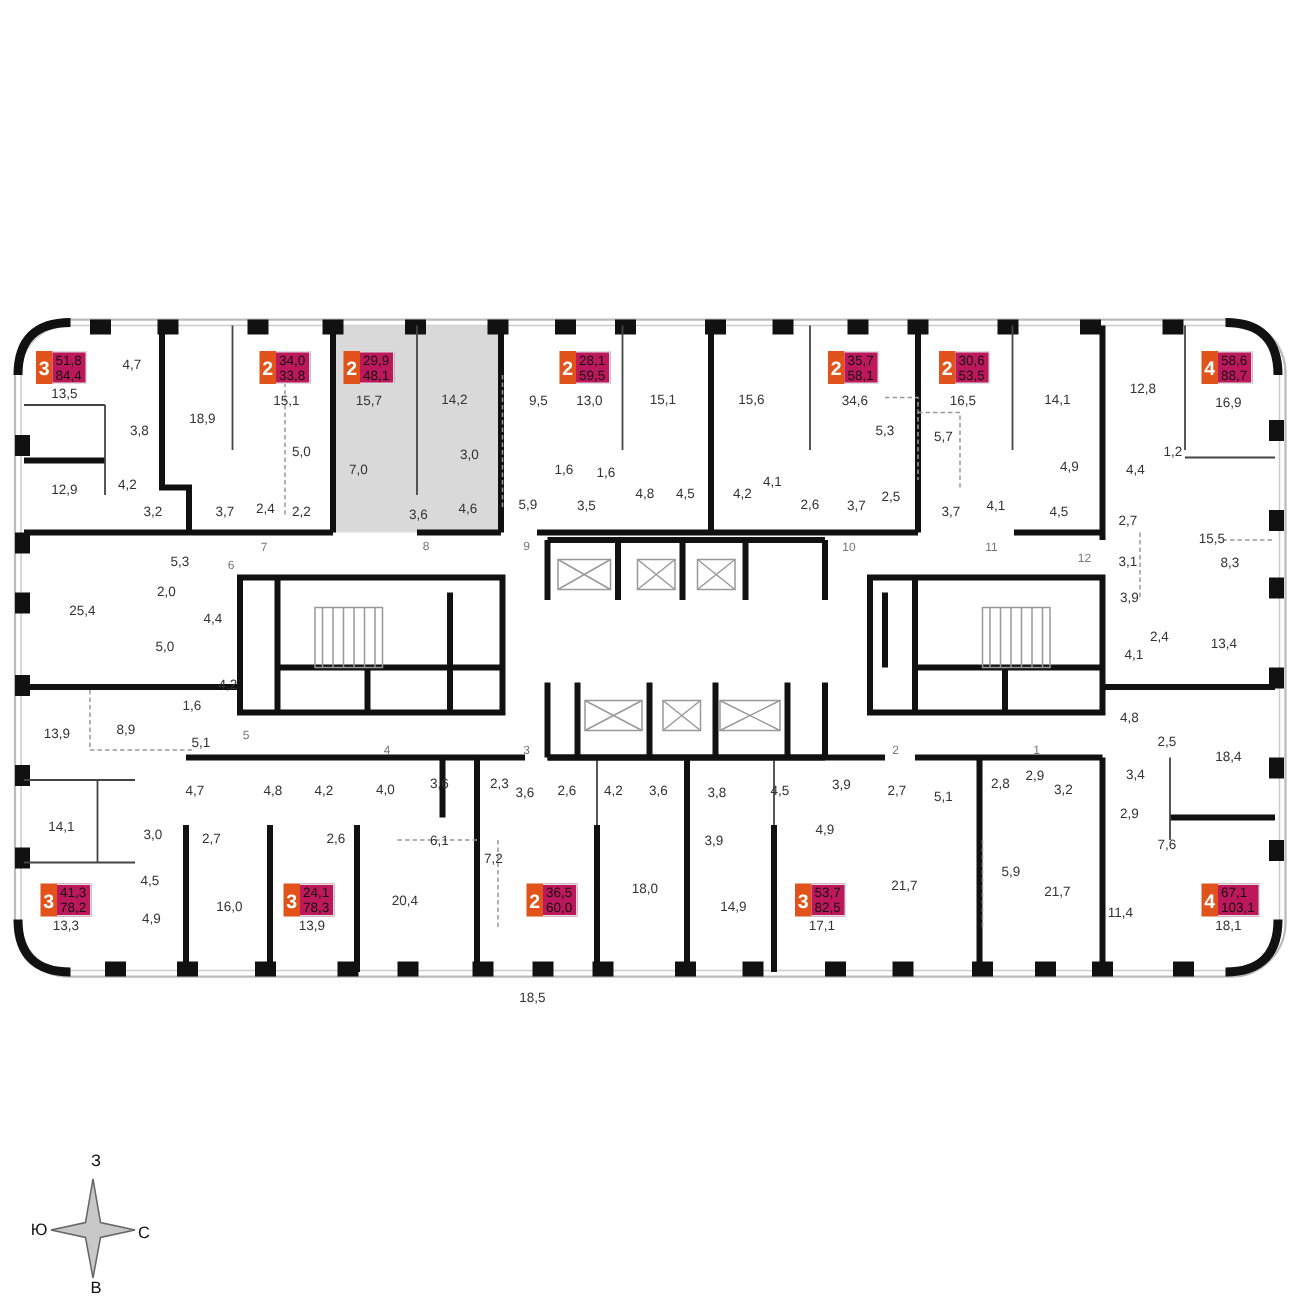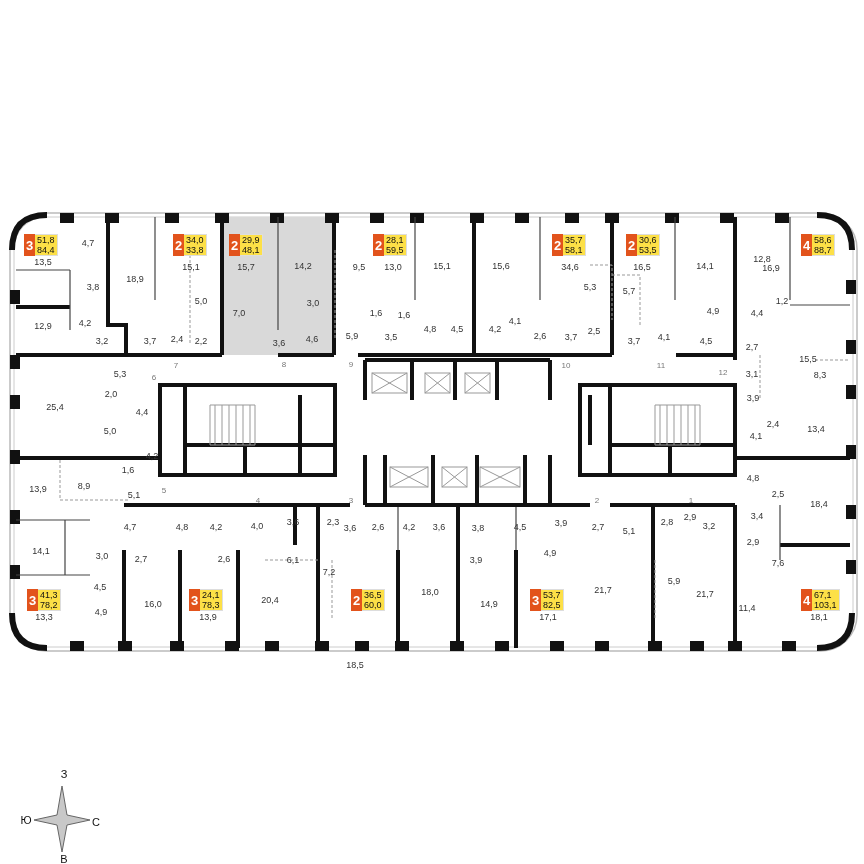--- a/index.html
+++ b/index.html
@@ -2,21 +2,21 @@
 <html><head>
 <meta charset="utf-8">
 <style>
   html,body{margin:0;padding:0;background:#fff;}
   body{width:864px;height:864px;position:relative;overflow:hidden;font-family:"Liberation Sans",sans-serif;}
   #plan{position:absolute;left:0;top:0;width:864px;height:864px;}
   .lbl{position:absolute;font-size:9px;color:#333;transform:translate(-50%,-50%);white-space:nowrap;font-family:"Liberation Sans",sans-serif;}
   .door{position:absolute;font-size:8px;color:#777;transform:translate(-50%,-50%);}
   .badge{position:absolute;display:flex;align-items:stretch;height:22px;}
   .badge .rooms{background:#e2531c;color:#fff;font-weight:bold;font-size:13px;width:11px;display:flex;align-items:center;justify-content:center;}
-  .badge .areas{background:#fde047;border:1px solid #ddd;border-left:none;font-size:9px;line-height:10px;padding:0 2px;color:#111;display:flex;flex-direction:column;justify-content:center;}
+  .badge .areas{background:#be185d;border:1px solid #ddd;border-left:none;font-size:9px;line-height:10px;padding:0 2px;color:#111;display:flex;flex-direction:column;justify-content:center;}
   .compass{position:absolute;left:20px;top:780px;width:100px;height:80px;}
   .cmp-l{position:absolute;font-size:11px;color:#111;transform:translate(-50%,-50%);}
 </style>
 </head>
 <body>
 
 <svg id="plan" viewBox="0 0 864 864" xmlns="http://www.w3.org/2000/svg">
 
   <rect x="10" y="213" width="847" height="438" rx="36" ry="36" fill="none" stroke="#bbb" stroke-width="1.5"></rect>
   <rect x="14" y="217" width="839" height="430" rx="32" ry="32" fill="none" stroke="#ccc" stroke-width="1"></rect>
@@ -220,21 +220,21 @@
     <span class="lbl" style="left: 590px; top: 287px;">5,3</span>
     <span class="lbl" style="left: 594px; top: 331px;">2,5</span>
     <span class="lbl" style="left: 642px; top: 267px; text-align: center;">16,5</span>
     <span class="lbl" style="left: 629px; top: 291px;">5,7</span>
     <span class="lbl" style="left: 705px; top: 266px;">14,1</span>
     <span class="lbl" style="left: 634px; top: 341px;">3,7</span>
     <span class="lbl" style="left: 664px; top: 337px;">4,1</span>
     <span class="lbl" style="left: 713px; top: 311px;">4,9</span>
     <span class="lbl" style="left: 706px; top: 341px;">4,5</span>
     <span class="lbl" style="left: 762px; top: 259px;">12,8</span>
-    <span class="lbl" style="left: 771px; top: 268px; text-align: right;">16,9</span>
+    <span class="lbl" style="left: 819px; top: 268px; text-align: right;">16,9</span>
     <span class="lbl" style="left: 782px; top: 301px;">1,2</span>
     <span class="lbl" style="left: 757px; top: 313px;">4,4</span>
     <span class="lbl" style="left: 752px; top: 347px;">2,7</span>
     <span class="lbl" style="left: 808px; top: 359px;">15,5</span>
     <span class="lbl" style="left: 55px; top: 407px;">25,4</span>
     <span class="lbl" style="left: 120px; top: 374px;">5,3</span>
     <span class="lbl" style="left: 111px; top: 394px;">2,0</span>
     <span class="lbl" style="left: 142px; top: 412px;">4,4</span>
     <span class="lbl" style="left: 110px; top: 431px;">5,0</span>
     <span class="lbl" style="left: 152px; top: 456px;">4,2</span>

